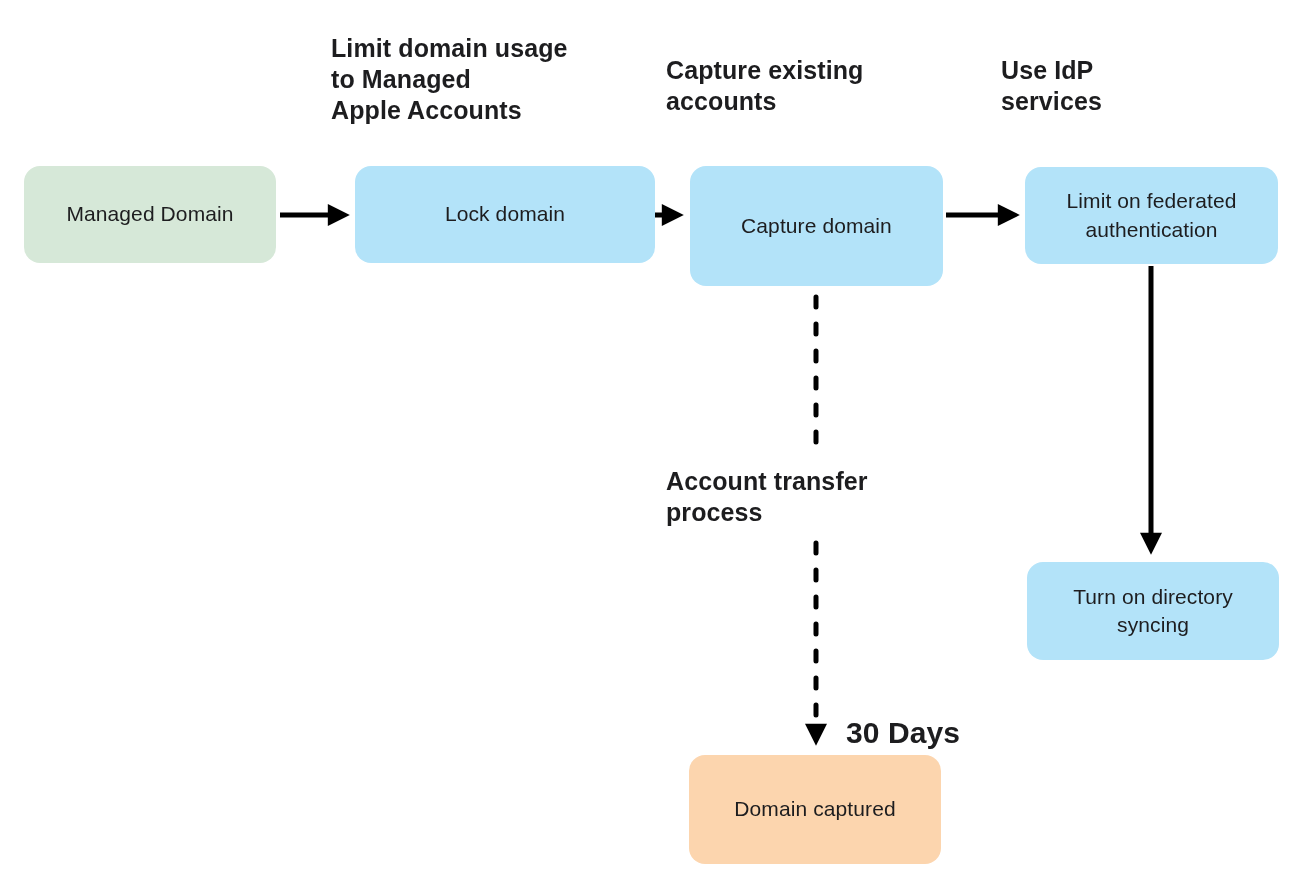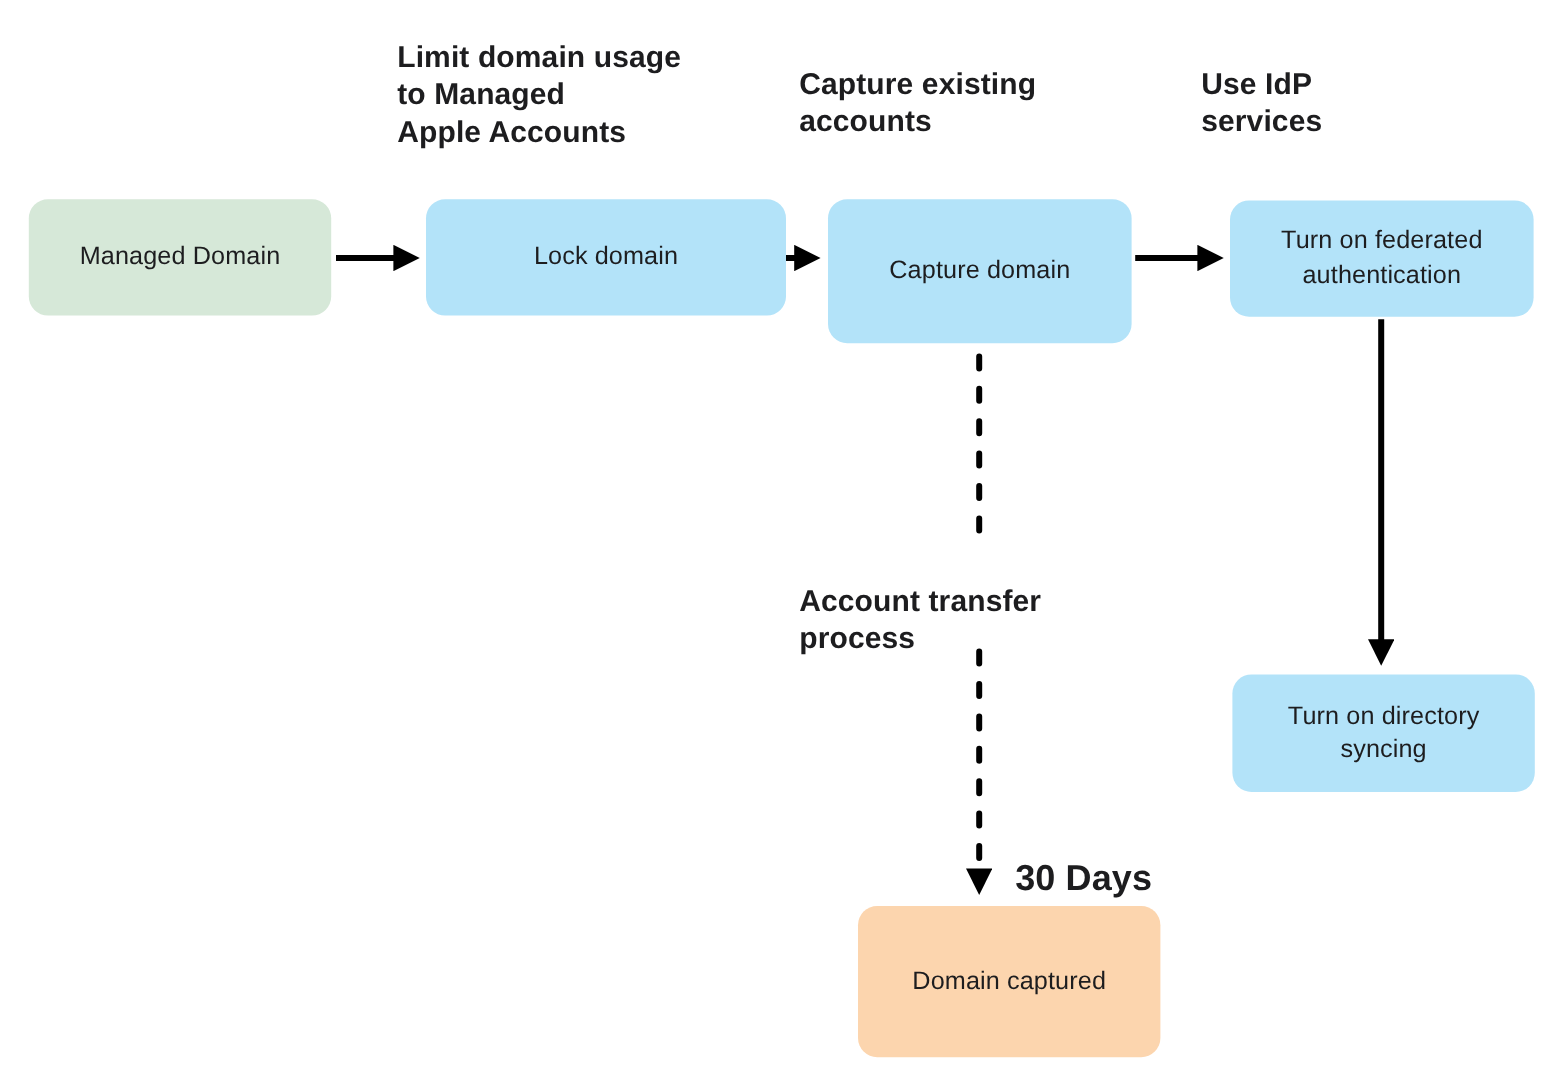--- a/index.html
+++ b/index.html
@@ -38,34 +38,34 @@
   }
   .node-green  { background: var(--node-green,  #d6e8d8); }
   .node-blue   { background: var(--node-blue,   #b3e3f9); }
   .node-orange { background: var(--node-orange, #fcd5ae); }
 
   .node-verified  { left: 24px;   top: 166px; width: 252px; height: 97px; }
   .node-lock      { left: 355px;  top: 166px; width: 300px; height: 97px; text-align: center; }
   .node-capture   { left: 690px;  top: 166px; width: 253px; height: 120px; }
   .node-federated { left: 1025px; top: 167px; width: 253px; height: 97px; }
   .node-directory { left: 1027px; top: 562px; width: 252px; height: 98px; }
-  .node-captured  { left: 715px;  top: 755px; width: 252px; height: 126px; }
+  .node-captured  { left: 689px;  top: 755px; width: 252px; height: 109px; }
 
   .annotation {
     position: absolute;
     text-align: left;
     font-size: 25px;
     font-weight: 600;
     line-height: 31px;
     letter-spacing: 0.1px;
   }
   .ann-lock      { left: 331px; top: 33px;  width: 300px; }
   .ann-capture   { left: 666px; top: 55px;  width: 300px; }
   .ann-idp       { left: 1001px; top: 55px; width: 300px; }
-  .ann-transfer  { left: 666px; top: 486px; width: 300px; }
+  .ann-transfer  { left: 666px; top: 466px; width: 300px; }
 
   .edge-label-days {
     position: absolute;
     left: 846px;
     top: 716px;
     font-size: 30px;
     font-weight: 600;
     letter-spacing: 0.1px;
   }
 </style>
@@ -94,21 +94,21 @@
 
   <div class="node node-blue node-lock">
     <span>Lock domain</span>
   </div>
 
   <div class="node node-blue node-capture">
     <span>Capture domain</span>
   </div>
 
   <div class="node node-blue node-federated">
-    <span>Turn on federated authentication</span>
+    <span>Limit on federated authentication</span>
   </div>
 
   <div class="node node-blue node-directory">
     <span>Turn on directory syncing</span>
   </div>
 
   <div class="node node-orange node-captured">
     <span>Domain captured</span>
   </div>
 

